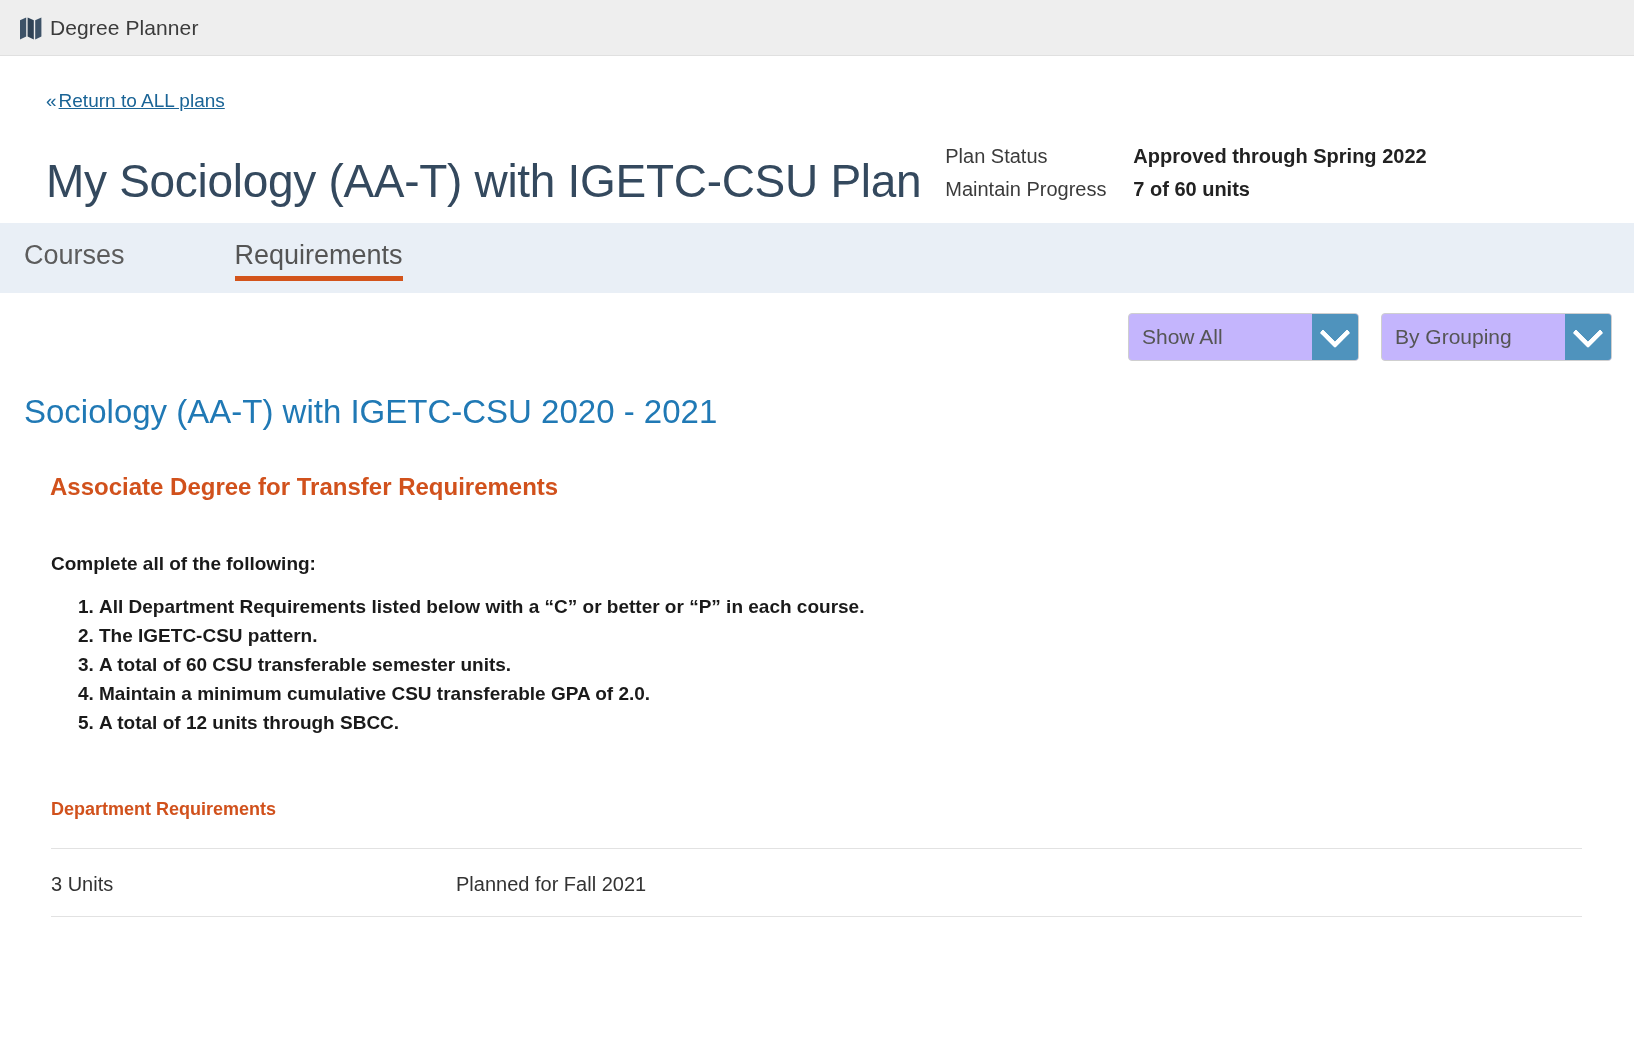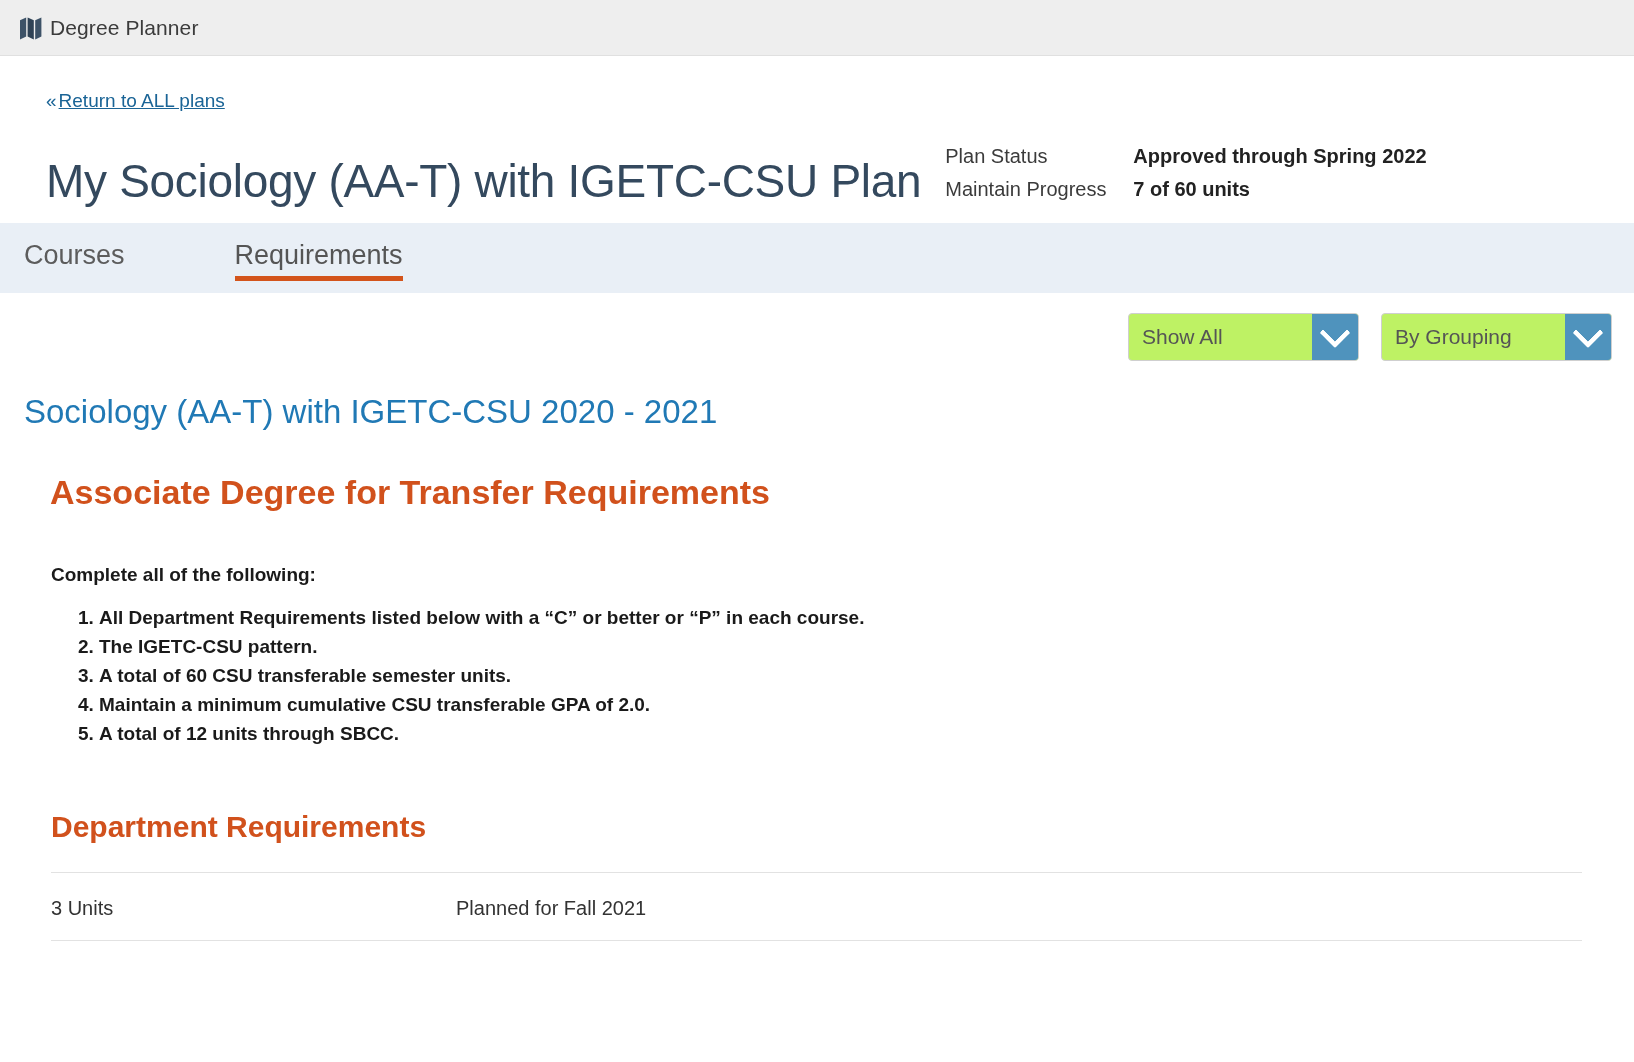--- a/index.html
+++ b/index.html
@@ -163,21 +163,21 @@
     display: flex;
     justify-content: flex-end;
     margin-top: 20px;
     margin-right: 22px;
   }
   .select {
     width: 231px;
     height: 48px;
     border: 1px solid #cfcfcf;
     border-radius: 4px;
-    background: #bef264;
+    background: #c4b5fd;
     display: flex;
     align-items: stretch;
     overflow: hidden;
     margin-left: 22px;
     box-sizing: border-box;
   }
   .select-text {
     flex: 1 1 auto;
     display: flex;
     align-items: center;
@@ -210,21 +210,21 @@
   .program-title {
     margin-top: 32px;
     font-size: 33px;
     color: #2079b5;
     font-weight: 400;
     cursor: pointer;
   }
   .section-heading {
     margin-top: 42px;
     margin-left: 26px;
-    font-size: 34px;
+    font-size: 24px;
     font-weight: bold;
     color: #d1511c;
   }
   .complete-line {
     margin-top: 52px;
     margin-left: 27px;
     font-size: 19px;
     font-weight: bold;
     color: #1a1a1a;
   }
@@ -236,21 +236,21 @@
   ol.req-list li {
     font-size: 19px;
     font-weight: bold;
     color: #1a1a1a;
     line-height: 1.52;
   }
 
   .dept-heading {
     margin-top: 62px;
     margin-left: 27px;
-    font-size: 30px;
+    font-size: 18px;
     font-weight: bold;
     color: #d1511c;
   }
 
   .course-table {
     margin-top: 28px;
     margin-left: 27px;
     margin-right: 30px;
     border-top: 1px solid #e2e2e2;
   }

